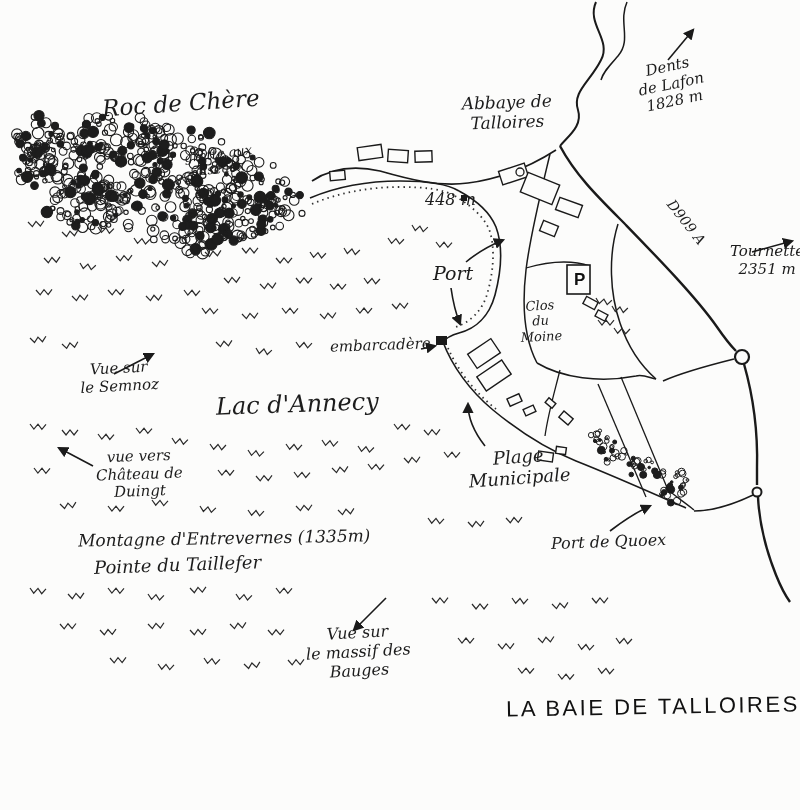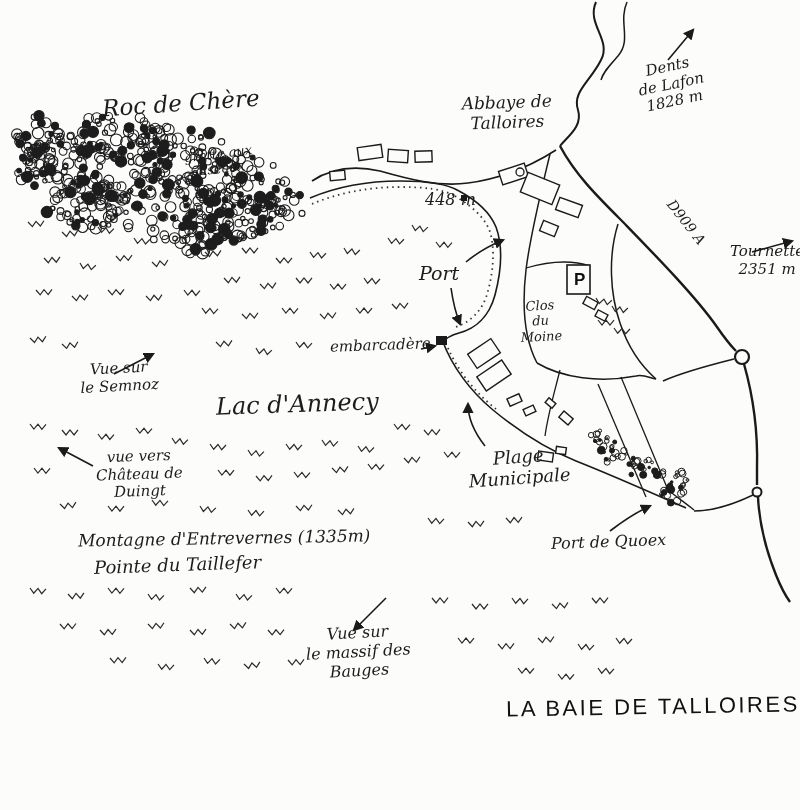--- a/index.html
+++ b/index.html
@@ -886,21 +886,21 @@
 oiseaux</div>
   <div class="lbl ctr" style="left:462px;top:92px;font-size:17px;transform:rotate(-2deg);">Abbaye de
 Talloires</div>
   <div class="lbl ctr" style="left:638px;top:58px;font-size:15px;transform:rotate(-12deg);">Dents
 de Lafon
 1828 m</div>
   <div class="lbl" style="left:425px;top:191px;font-size:16px;">448 m</div>
   <div class="lbl" style="left:660px;top:214px;font-size:14px;transform:rotate(52deg);">D909 A</div>
   <div class="lbl ctr" style="left:730px;top:243px;font-size:15px;">Tournette
 2351 m</div>
-  <div class="lbl" style="left:419px;top:262px;font-size:19px;">Port</div>
+  <div class="lbl" style="left:433px;top:262px;font-size:19px;">Port</div>
   <div class="lbl plabel" style="left:574px;top:270px;font-size:17px;">P</div>
   <div class="lbl ctr" style="left:520px;top:298px;font-size:13px;transform:rotate(-3deg);">Clos
 du
 Moine</div>
   <div class="lbl" style="left:330px;top:337px;font-size:15px;transform:rotate(-2deg);">embarcadère</div>
   <div class="lbl ctr" style="left:80px;top:360px;font-size:15px;transform:rotate(-3deg);">Vue sur
 le Semnoz</div>
   <div class="lbl" style="left:216px;top:390px;font-size:24px;transform:rotate(-2deg);">Lac d'Annecy</div>
   <div class="lbl ctr" style="left:96px;top:448px;font-size:15px;transform:rotate(-2deg);">vue vers
 Château de

